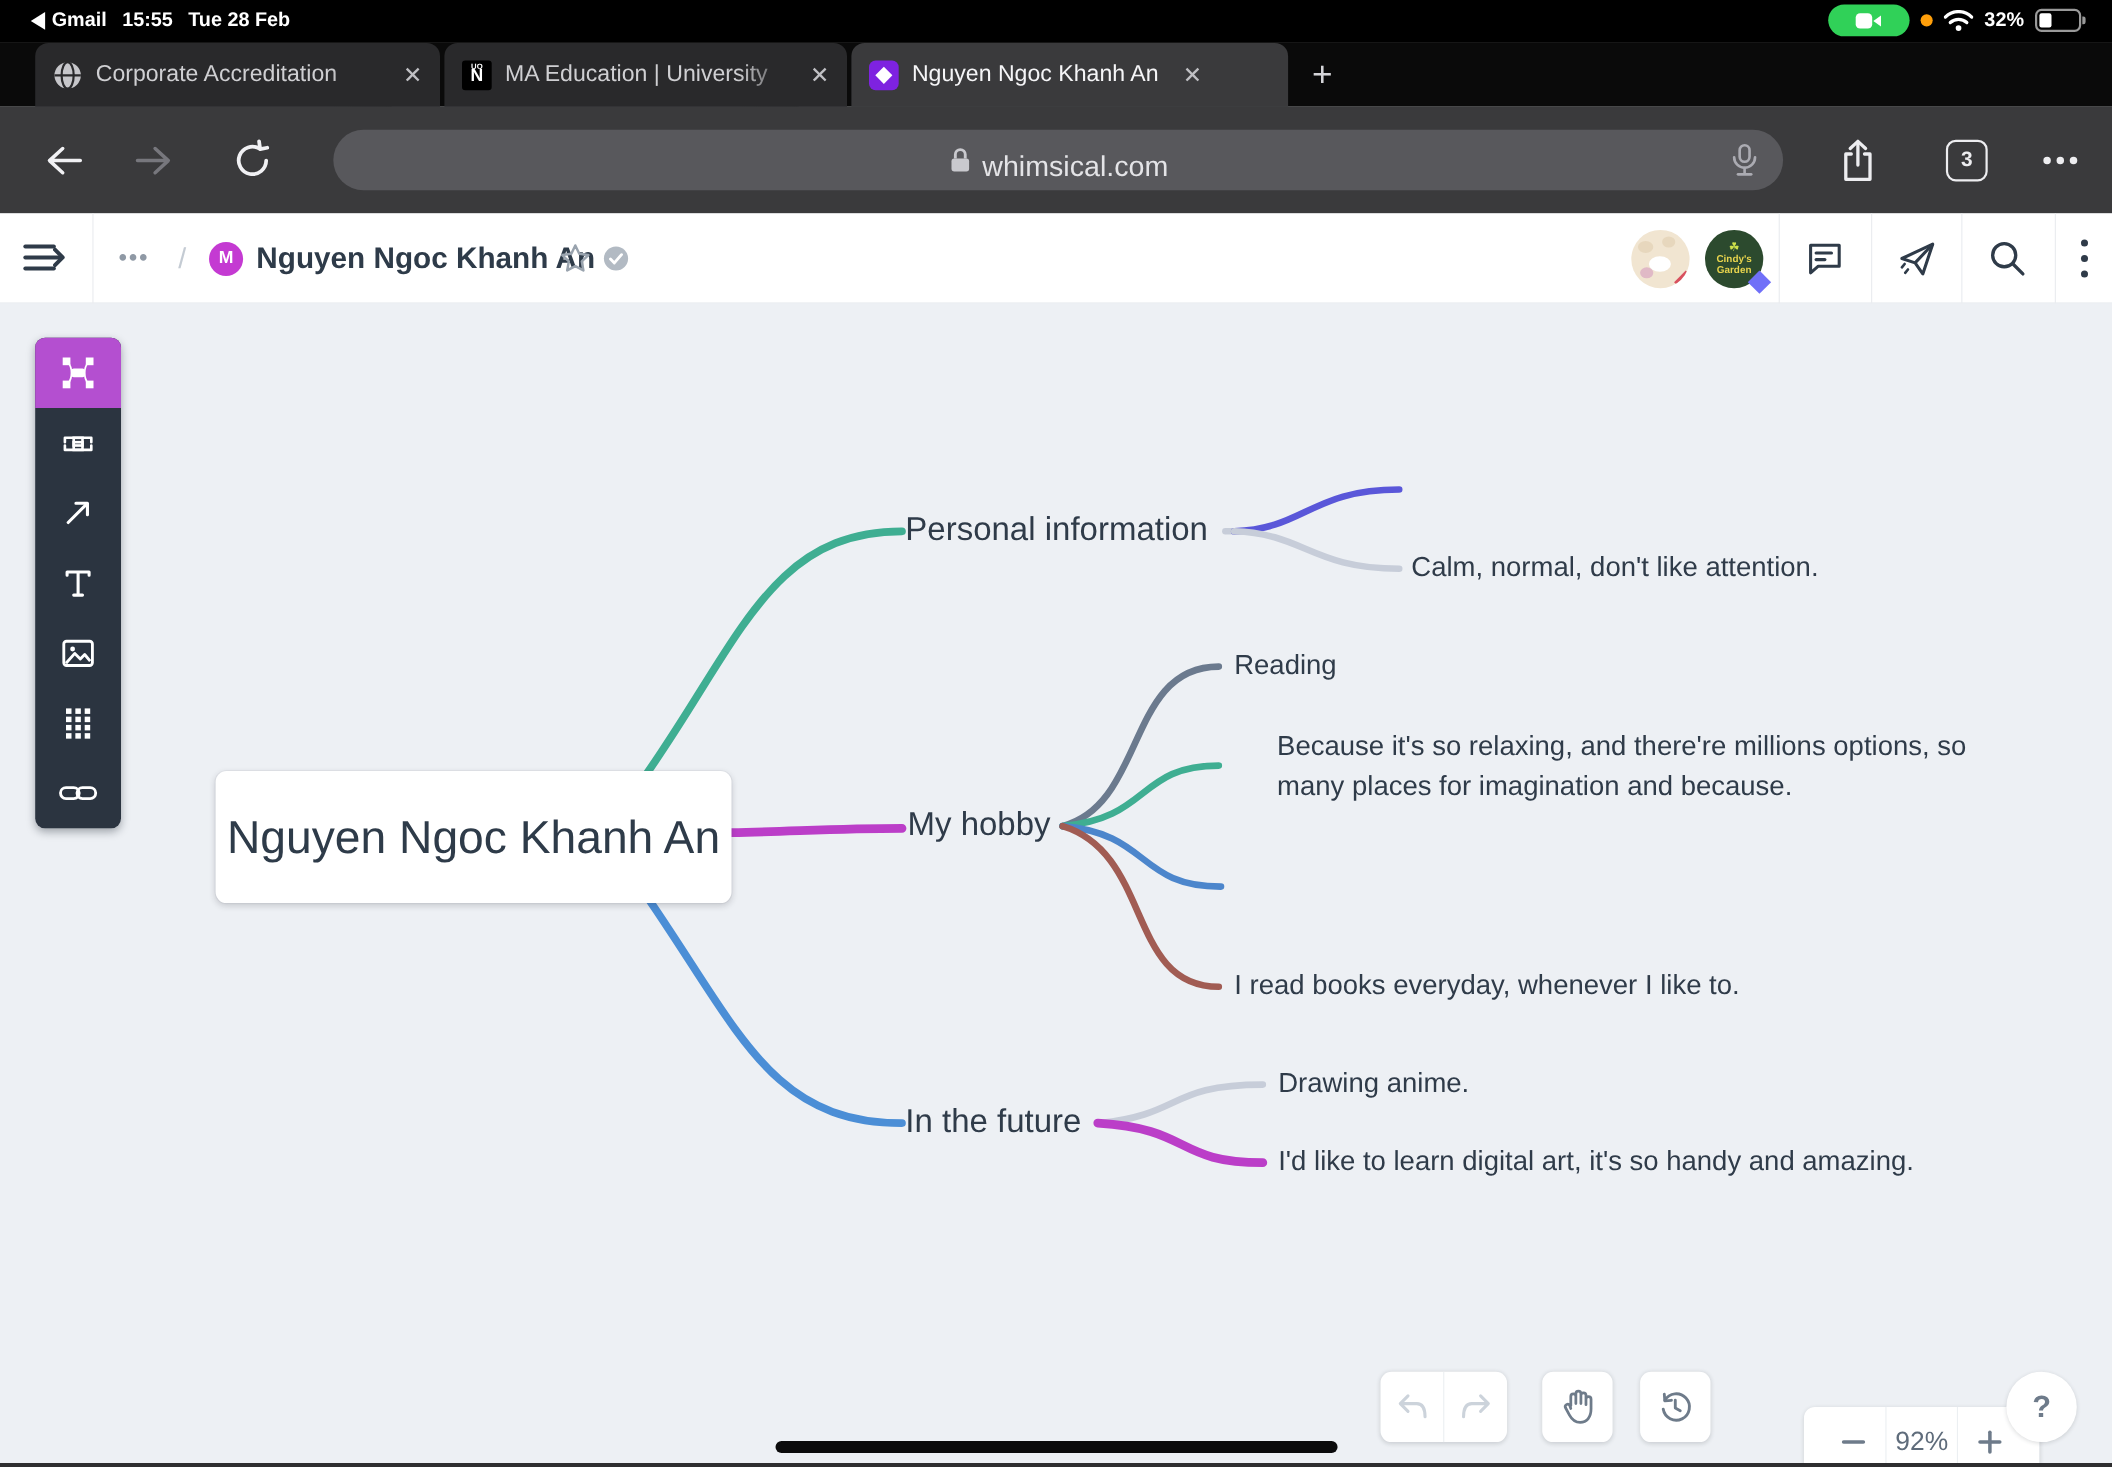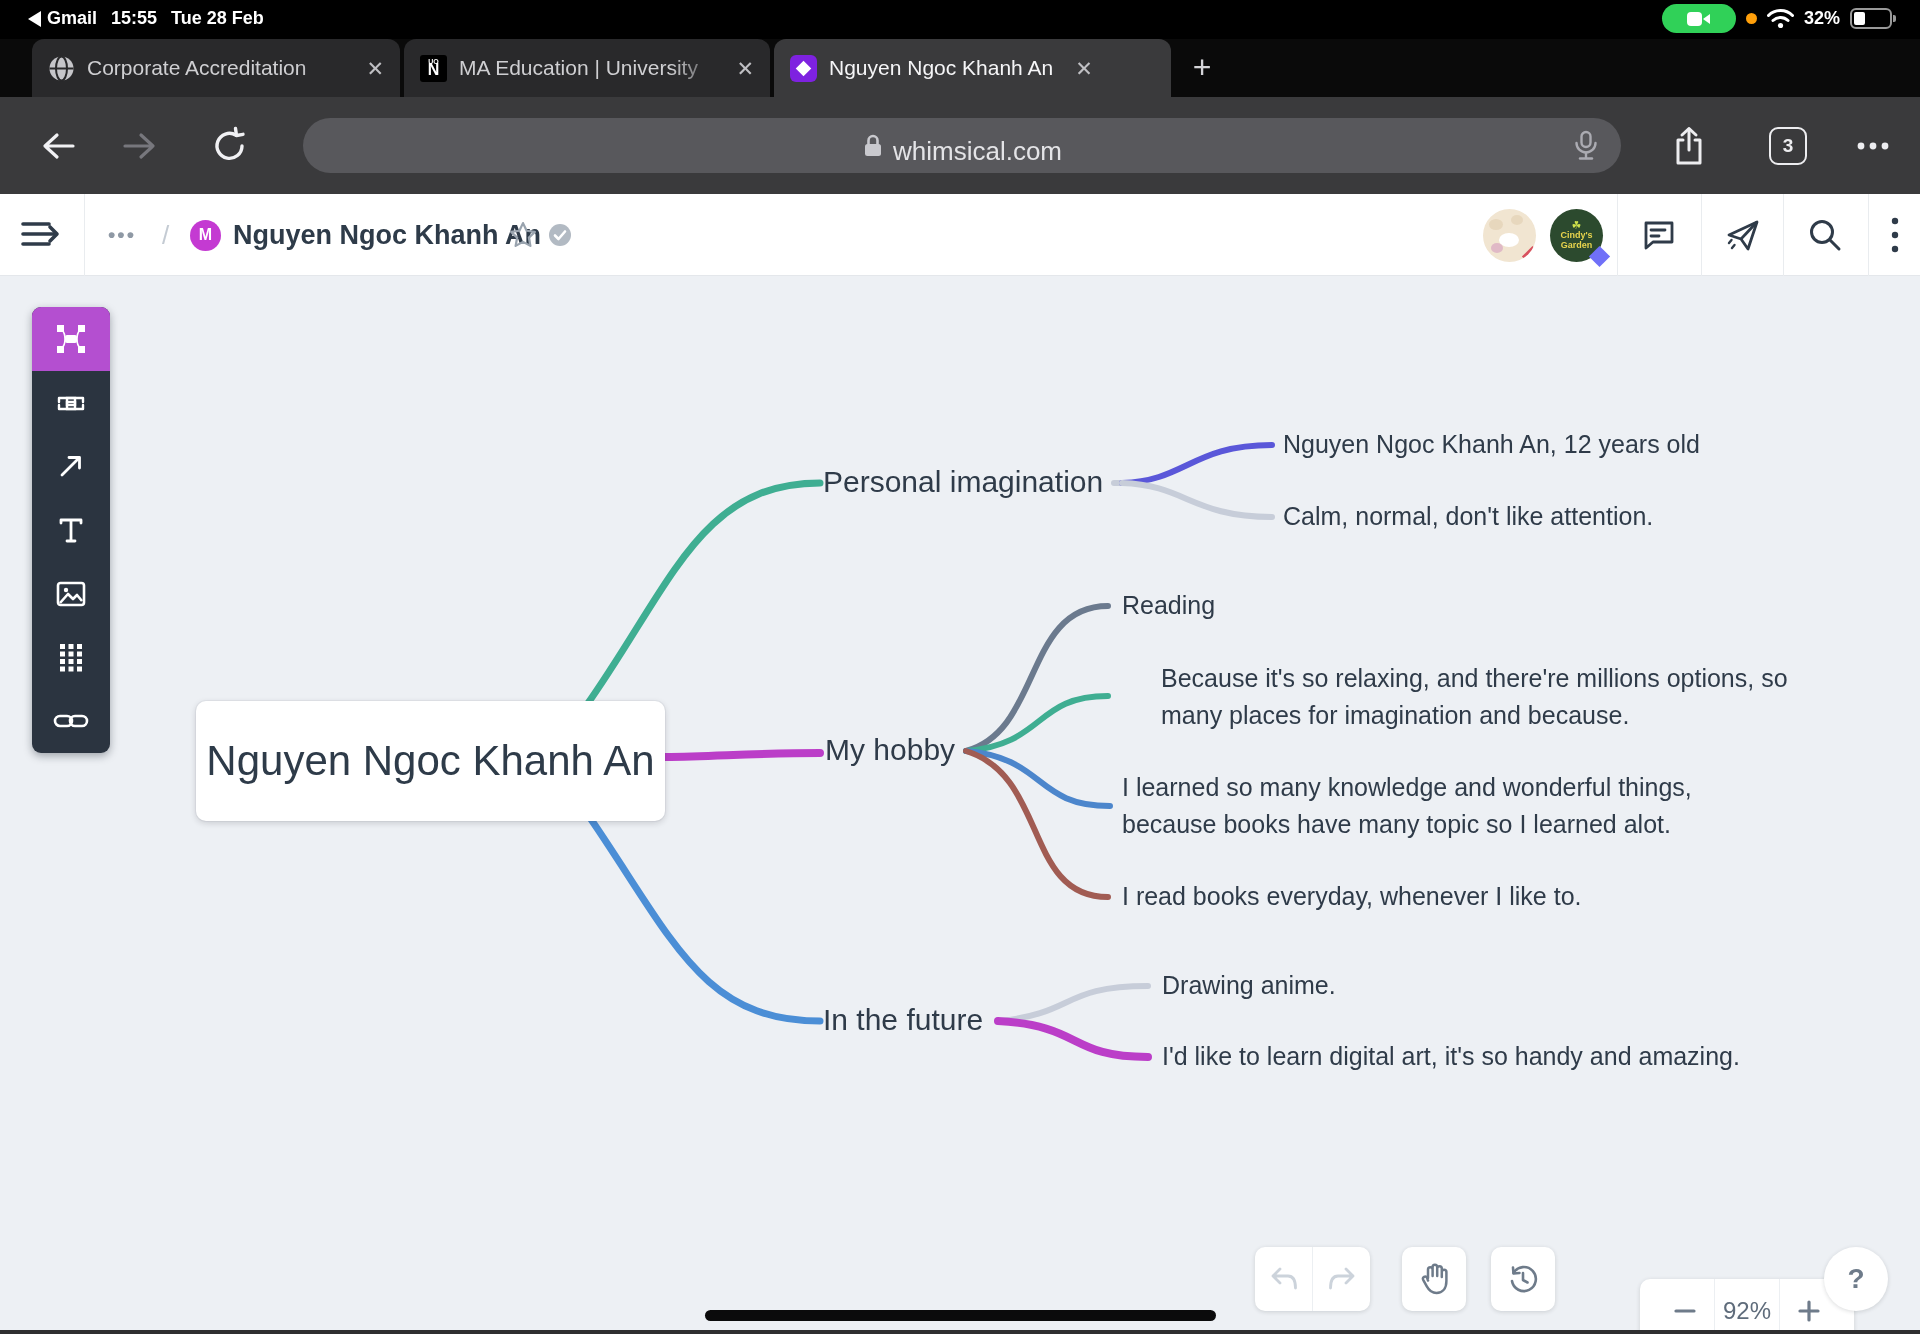--- a/index.html
+++ b/index.html
@@ -293,33 +293,28 @@
       <path d="M966 751 C1048 776 1024 897 1108 897" fill="none" stroke="#a15c53" stroke-width="6" stroke-linecap="round"></path>
 
       <path d="M1000 1021 C1076 1013 1062 986 1148 986" fill="none" stroke="#c7cdd9" stroke-width="6" stroke-linecap="round"></path>
       <path d="M998 1021 C1084 1026 1068 1057 1148 1057" fill="none" stroke="#bb3ec8" stroke-width="8" stroke-linecap="round"></path>
     </svg>
 
     <div class="rootcard">
       <span>Nguyen Ngoc Khanh An</span>
     </div>
 
-    <div class="mmlabel branch-lbl" style="left:823px;top:207px;">Personal imagination</div>
-    <div class="mmlabel child-lbl" style="left:1283px;top:169px;">Nguyen Ngoc Khanh An, 12 years old</div>
+    <div class="mmlabel branch-lbl" style="left:823px;top:207px;">Personal information</div>
     <div class="mmlabel child-lbl" style="left:1283px;top:241px;">Calm, normal, don't like attention.</div>
 
     <div class="mmlabel branch-lbl" style="left:825px;top:475px;">My hobby</div>
     <div class="mmlabel child-lbl" style="left:1122px;top:330px;">Reading</div>
     <div class="mmlabel child-block" style="left:1161px;top:384px;">
       <div>Because it's so relaxing, and there're millions options, so</div>
       <div>many places for imagination and because.</div>
-    </div>
-    <div class="mmlabel child-block" style="left:1122px;top:493px;">
-      <div>I learned so many knowledge and wonderful things,</div>
-      <div>because books have many topic so I learned alot.</div>
     </div>
     <div class="mmlabel child-lbl" style="left:1122px;top:621px;">I read books everyday, whenever I like to.</div>
 
     <div class="mmlabel branch-lbl" style="left:823px;top:745px;">In the future</div>
     <div class="mmlabel child-lbl" style="left:1162px;top:710px;">Drawing anime.</div>
     <div class="mmlabel child-lbl" style="left:1162px;top:781px;">I'd like to learn digital art, it's so handy and amazing.</div>
 
     <div class="palette">
       <div class="pal-cell sel">
         <svg width="34" height="34" viewBox="0 0 34 34">

